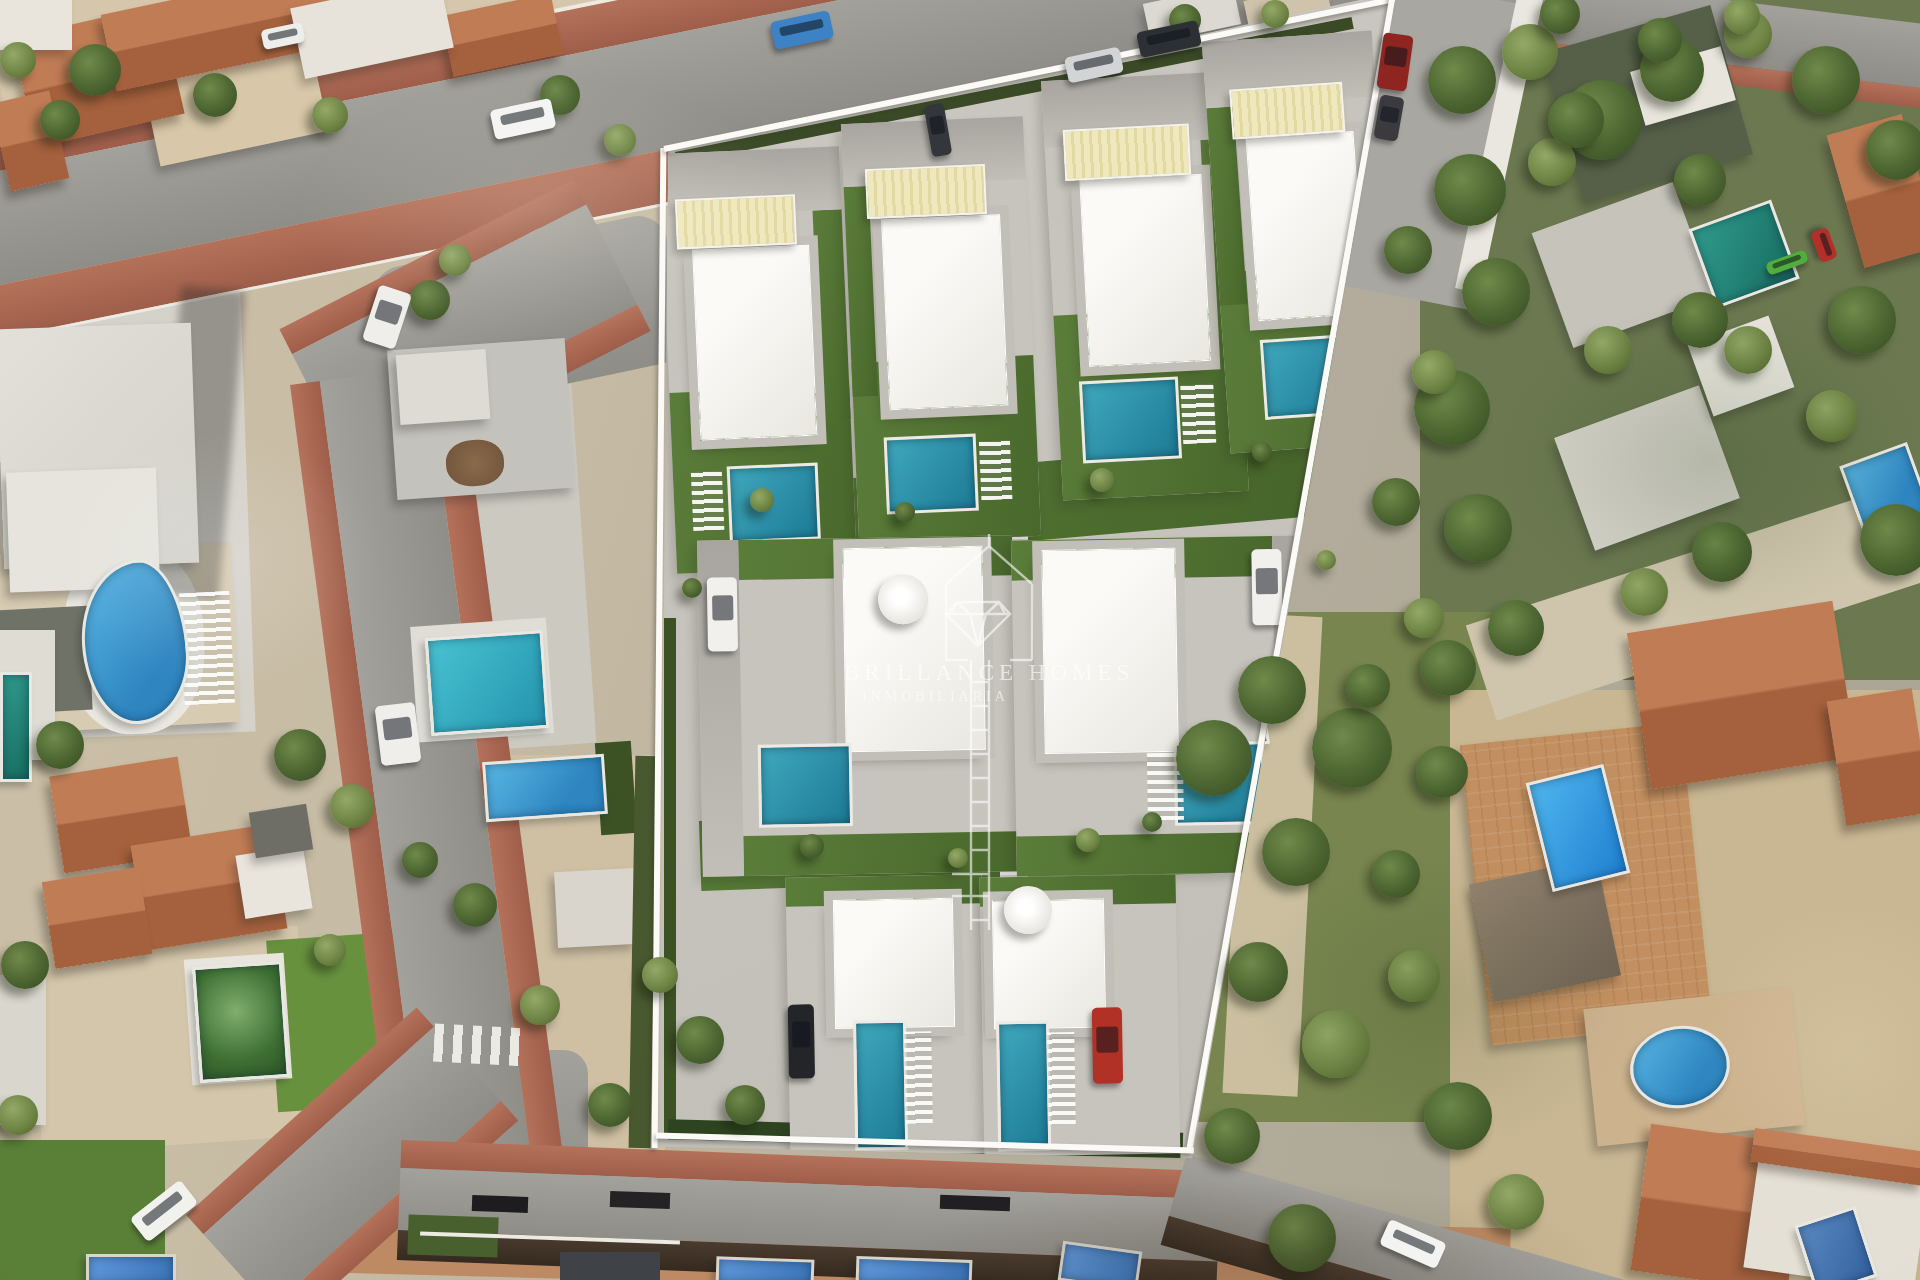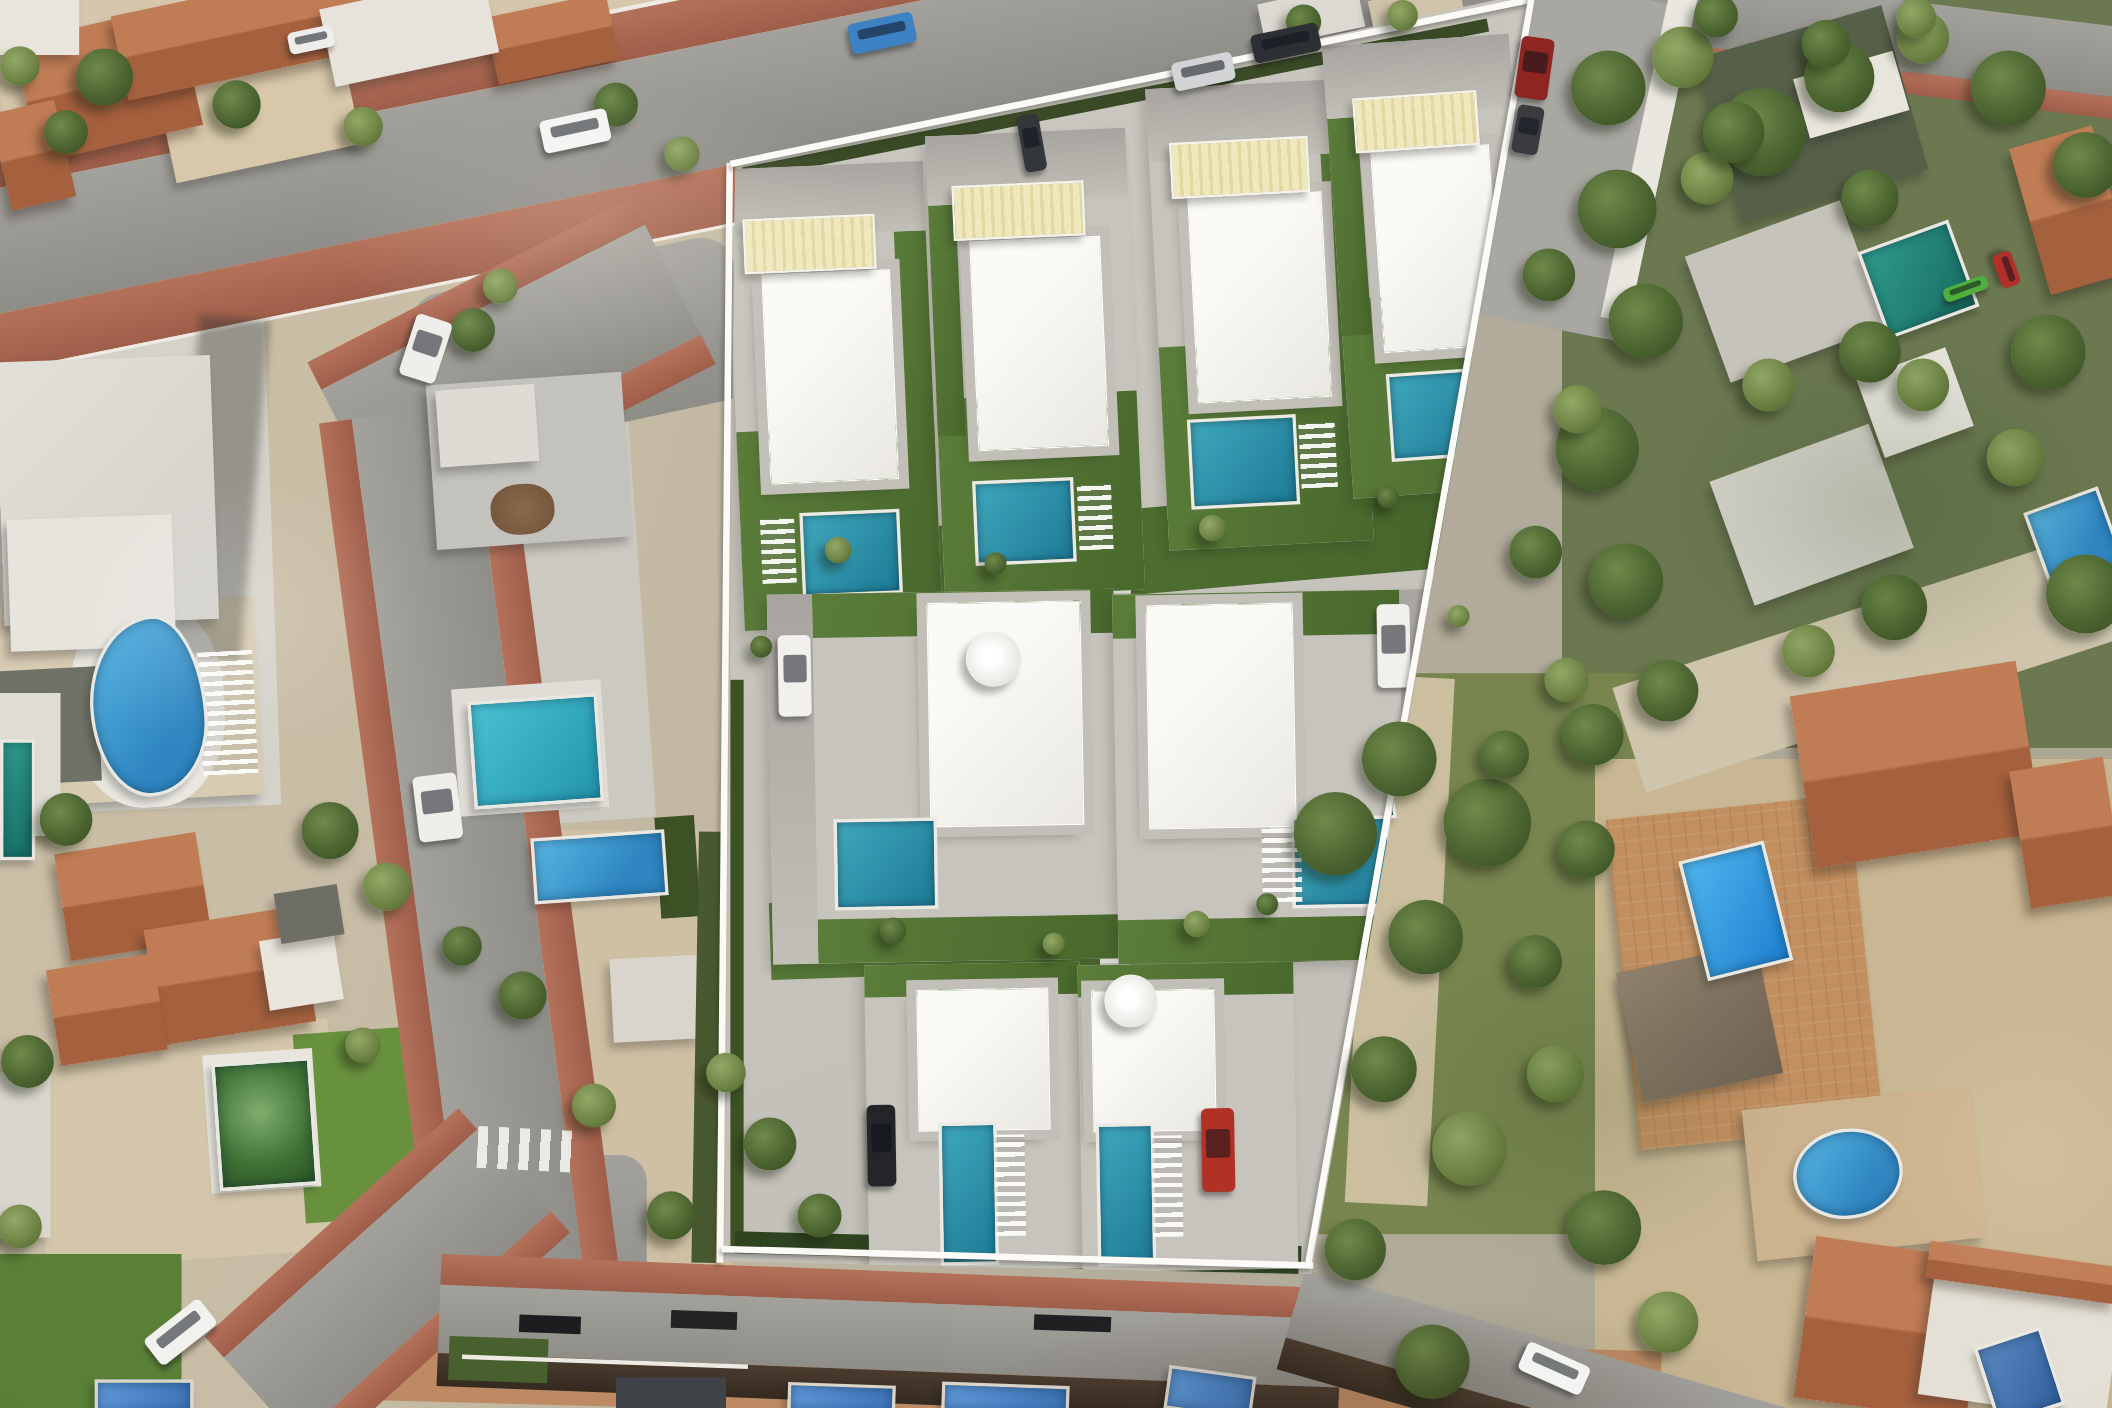--- a/index.html
+++ b/index.html
@@ -284,20 +284,31 @@
   <div class="wall" style="left:1390px;top:-6px;width:6px;height:1172px;transform:rotate(10deg);transform-origin:top left;"></div>
   <div class="wall" style="left:656px;top:1140px;width:538px;height:6px;transform:rotate(1.6deg);"></div>
 
   <div class="a mottle" style="left:300px;top:80px;width:500px;height:260px;background:radial-gradient(closest-side,rgba(255,250,235,.18),transparent);"></div>
   <div class="a mottle" style="left:60px;top:430px;width:320px;height:260px;background:radial-gradient(closest-side,rgba(255,255,255,.15),transparent);"></div>
   <div class="a mottle" style="left:1500px;top:300px;width:420px;height:320px;background:radial-gradient(closest-side,rgba(30,60,20,.18),transparent);"></div>
   <div class="a mottle" style="left:1250px;top:850px;width:380px;height:300px;background:radial-gradient(closest-side,rgba(40,70,25,.15),transparent);"></div>
   <div class="a mottle" style="left:900px;top:1180px;width:700px;height:160px;background:radial-gradient(closest-side,rgba(60,45,30,.2),transparent);"></div>
   <div class="a mottle" style="left:1700px;top:900px;width:300px;height:300px;background:radial-gradient(closest-side,rgba(255,240,210,.15),transparent);"></div>
 
+  <div id="watermark">
+    <svg width="280" height="440" viewBox="0 0 280 440">
+      <g stroke="rgba(255,255,255,0.6)" stroke-width="2.4" fill="none">
+        <path d="M149 4 L149 16 M106 54 L149 16 L192 54 M106 54 L106 130 M192 54 L192 130 M106 130 L128 130 M170 130 L192 130"></path>
+        <path d="M117 72 L159 72 L170 84 L138 116 L106 84 Z M106 84 L170 84 M117 72 L111 84 M159 72 L165 84 M117 72 L130 84 M159 72 L146 84 M130 84 L138 116 M146 84 L138 116"></path>
+        <path d="M131 130 L131 400 M149 130 L149 400 M131 152 L149 152 M131 176 L149 176 M131 200 L149 200 M131 224 L149 224 M131 248 L149 248 M131 272 L149 272 M131 296 L149 296 M131 320 L149 320 M112 344 L149 344 M112 366 L149 366 M131 390 L149 390"></path>
+      </g>
+    </svg>
+    <div class="wm-brand">BRILLANCE HOMES</div>
+    <div class="wm-sub">INMOBILIARIA</div>
+  </div>
 
   <div id="vignette"></div>
 <div class="tree" style="left: 69px; top: 44px; width: 52px; height: 52px;"></div>
     <div class="tree" style="left: 40px; top: 100px; width: 40px; height: 40px;"></div>
     <div class="tree" style="left: 193px; top: 73px; width: 44px; height: 44px;"></div>
     <div class="tree light" style="left: 312px; top: 97px; width: 36px; height: 36px;"></div>
     <div class="tree" style="left: 540px; top: 75px; width: 40px; height: 40px;"></div>
     <div class="tree light" style="left: 604px; top: 124px; width: 32px; height: 32px;"></div>
     <div class="tree light" style="left: 0px; top: 42px; width: 36px; height: 36px;"></div>
     <div class="tree" style="left: 274px; top: 729px; width: 52px; height: 52px;"></div>

